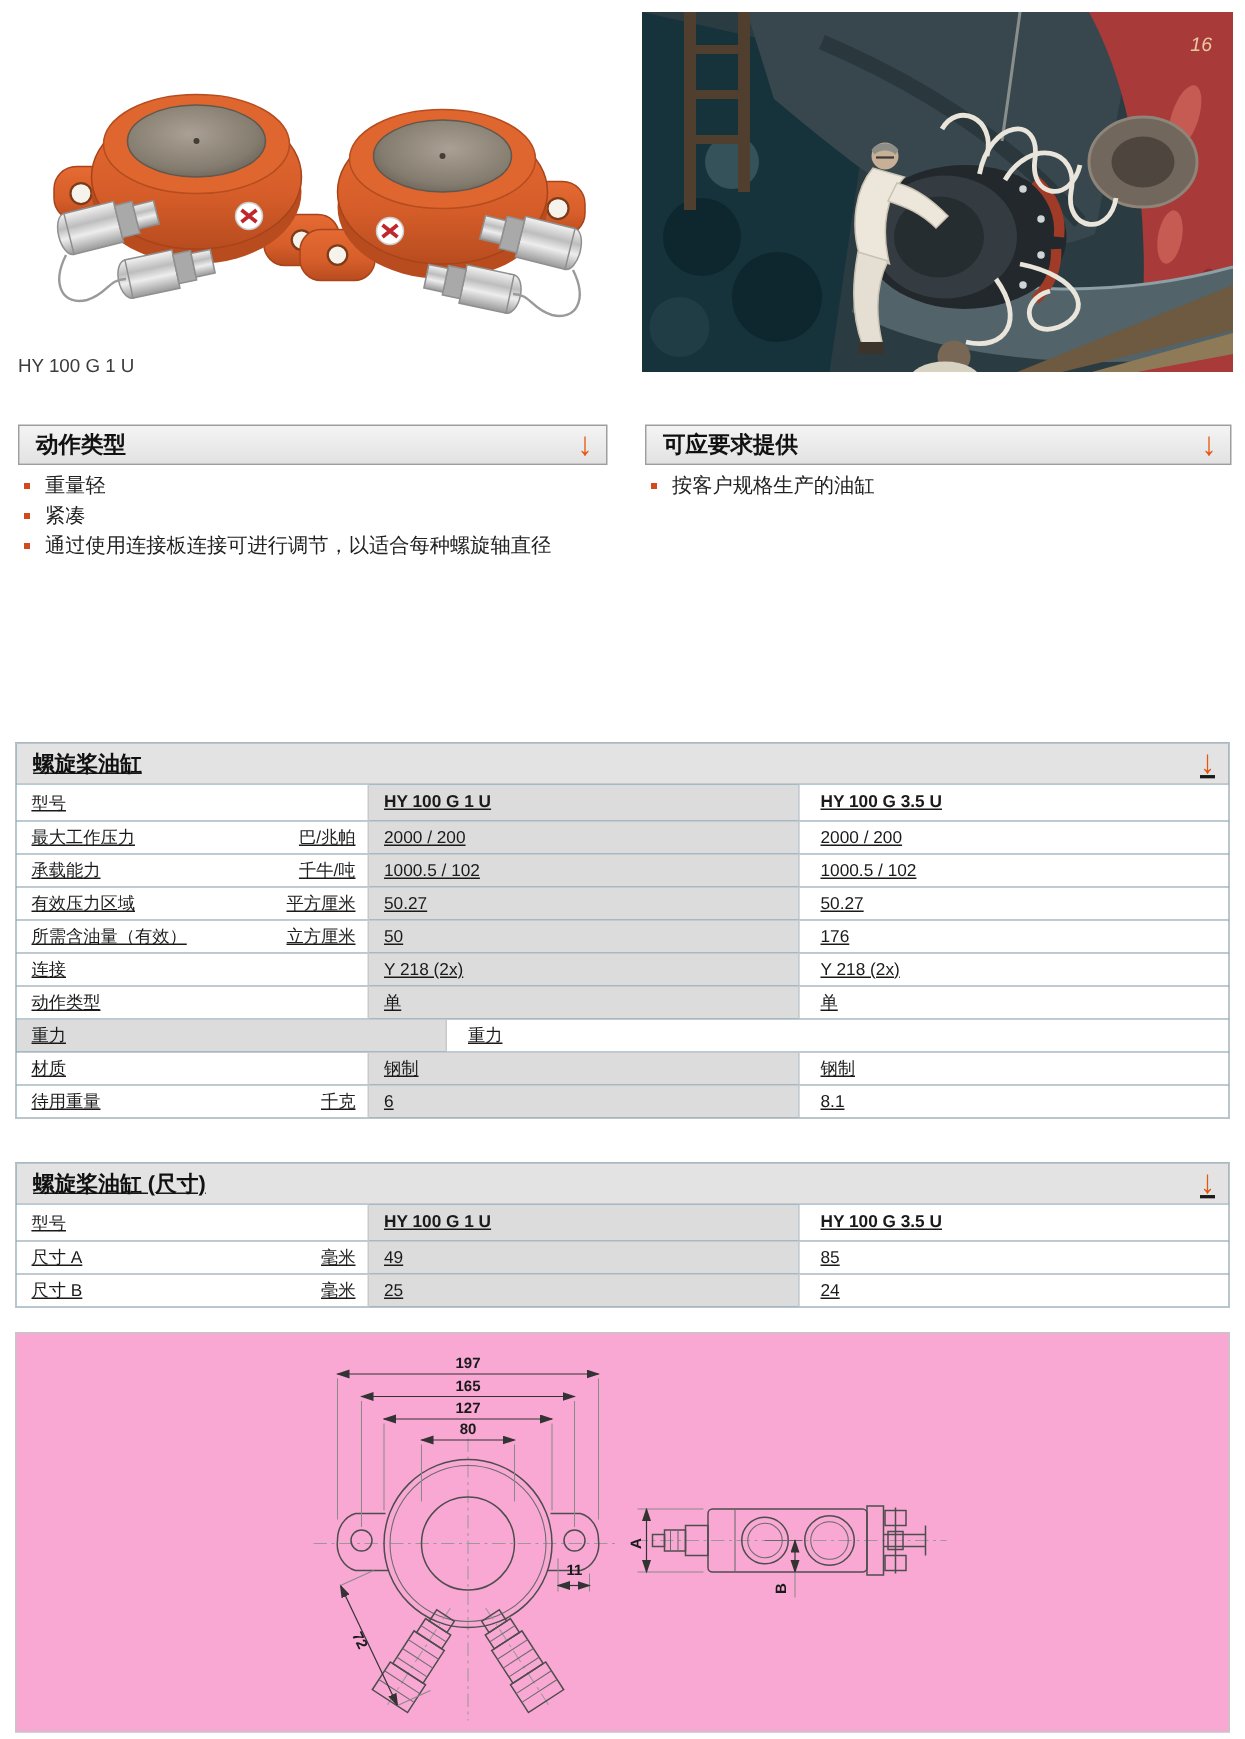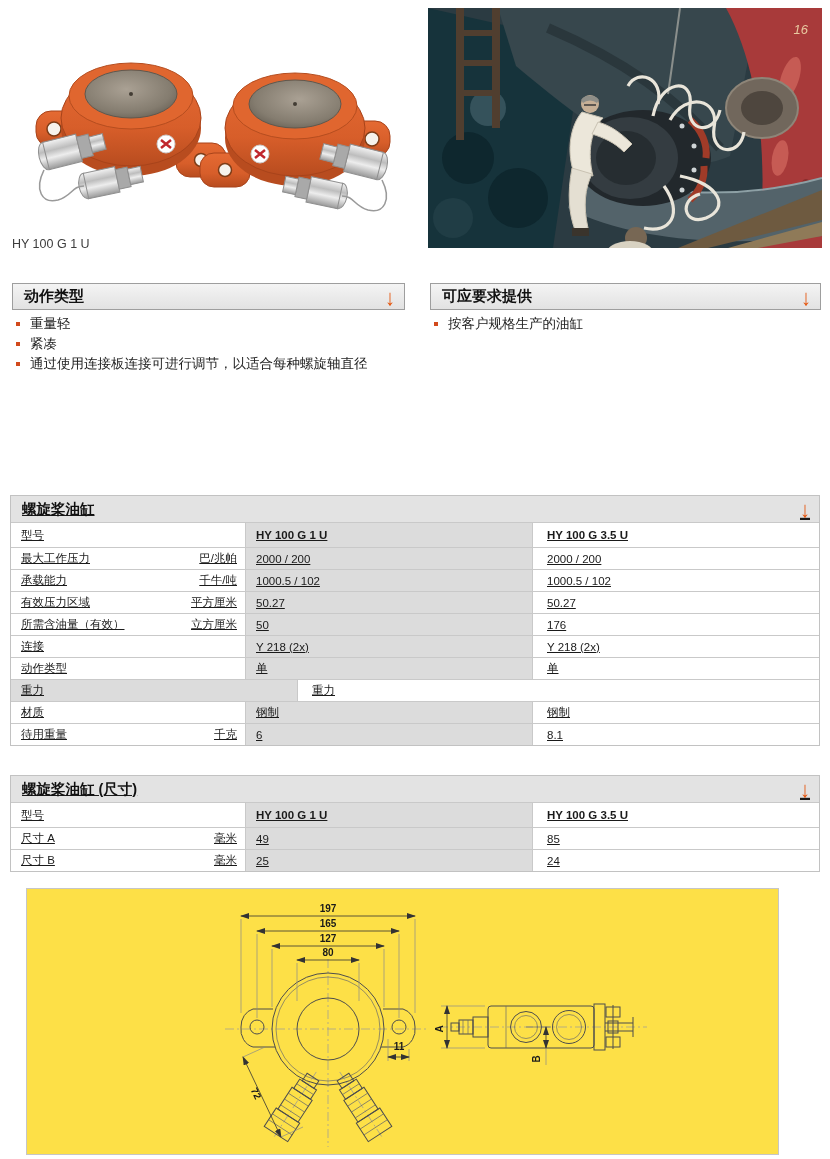--- a/index.html
+++ b/index.html
@@ -31,22 +31,22 @@
   .trow{display:flex;height:21px;border-top:1px solid #c9c9c9;font-size:11.5px;align-items:stretch;}
   .trow.head{height:24px;}
   .cl{flex:0 0 235px;display:flex;justify-content:space-between;align-items:center;
       padding:0 8px 0 10px;box-sizing:border-box;border-right:1px solid #c9c9c9;background:#fff;}
   .cv1{flex:0 0 287px;background:#dcdcdc;display:flex;align-items:center;padding:0 10px;
        box-sizing:border-box;border-right:1px solid #c9c9c9;}
   .cv2{flex:1;display:flex;align-items:center;padding:0 14px;background:#fff;}
   .trow.head .cv1,.trow.head .cv2{font-weight:bold;}
   .unit{color:#222;}
   
-  .drawbox{position:absolute;left:26px;top:888px;width:753px;height:267px;box-sizing:border-box;
-           border:1px solid #c6c6c6;background:#fde047;}
+  .drawbox{position:absolute;left:10px;top:888px;width:810px;height:267px;box-sizing:border-box;
+           border:1px solid #c6c6c6;background:#f9a8d4;}
   .ol{fill:none;stroke:#4d4d4d;stroke-width:1;}
   .thin{fill:none;stroke:#6a6a6a;stroke-width:0.7;}
   .dim{stroke:#333;stroke-width:0.8;fill:none;}
   .ext{stroke:#8a8a8a;stroke-width:0.7;}
   .cline{stroke:#999;stroke-width:0.7;stroke-dasharray:9 3 2 3;fill:none;}
   .dimtxt{font-family:"Liberation Sans",sans-serif;font-size:10px;font-weight:bold;fill:#1a1a1a;}
 </style>
 </head>
 <body>
 

